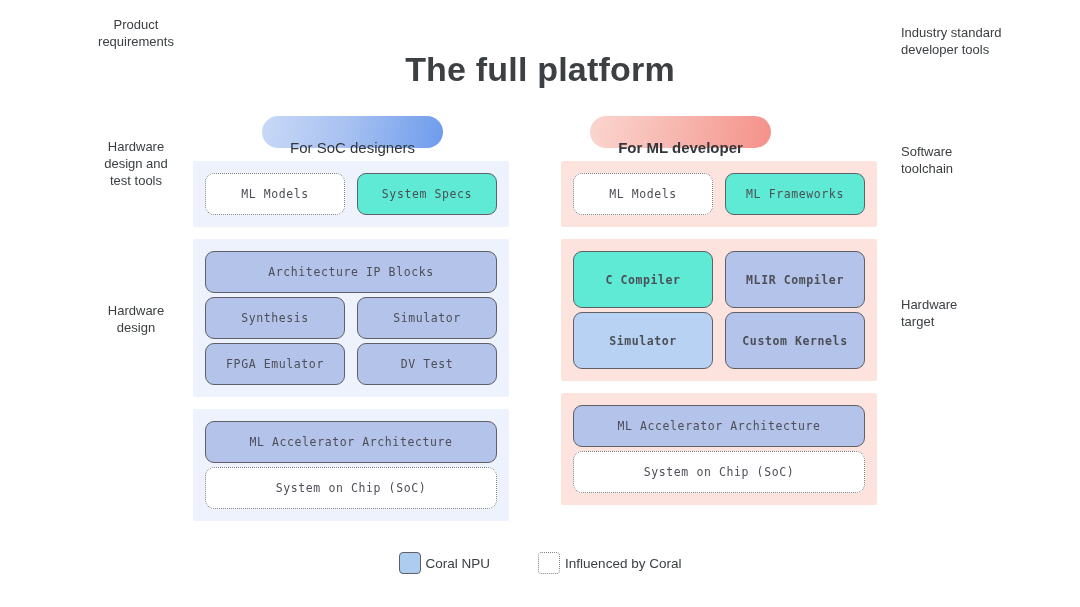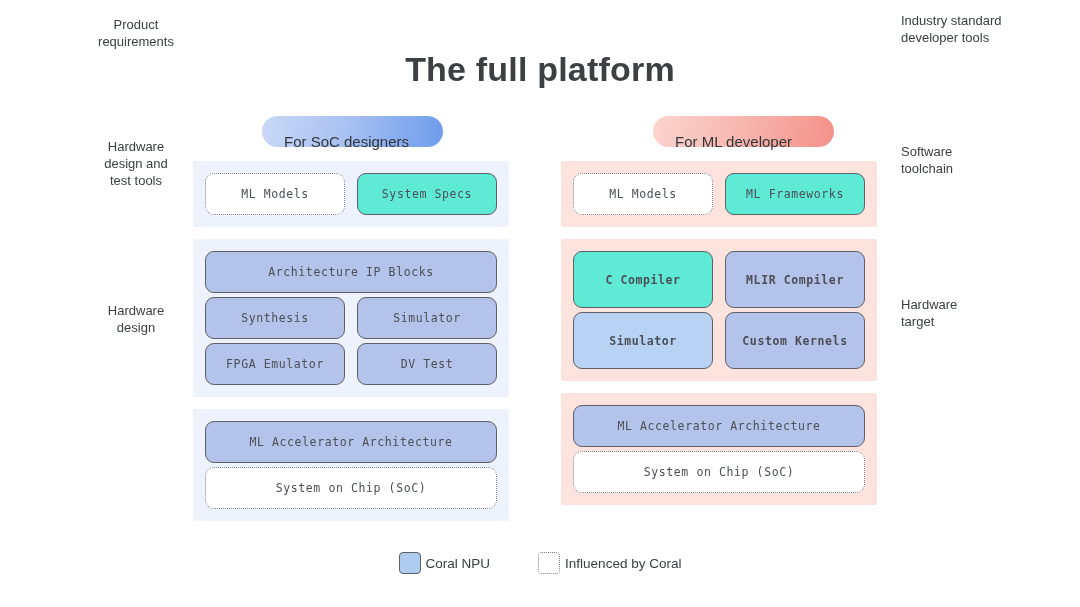--- a/index.html
+++ b/index.html
@@ -33,33 +33,35 @@
   
   .pill {
     position: absolute;
     top: 116px;
     height: 31px;
     line-height: 31px;
     border-radius: 16px;
     font-size: 15px;
     font-weight: 400;
     color: #33363b;
+    text-align: center;
     white-space: nowrap;
-    padding: 10px 22px;
+    padding: 16px 22px;
     box-sizing: border-box;
   }
   .pill-soc {
     left: 262px;
     width: 181px;
     background: linear-gradient(100deg, #c9d9f7 0%, #a9c2f2 45%, #6d9cec 100%);
   }
   .pill-ml {
-    left: 653px;
+    left: 590px;
     width: 181px;
     background: linear-gradient(100deg, #fbd5cf 0%, #f7b9b1 45%, #f4918a 100%);
+    font-weight: bold;
   }
 
   
   .col {
     position: absolute;
     width: 316px;
   }
   .col-left  { left: 193px; }
   .col-right { left: 561px; }
 
@@ -237,21 +239,21 @@
 <div id="side-labels-left">
     <div class="side-label side-left" style="top: 16px;">Product
 requirements</div>
     <div class="side-label side-left" style="top: 137.5px;">Hardware
 design and
 test tools</div>
     <div class="side-label side-left" style="top: 302px;">Hardware
 design</div>
   </div>
 <div id="side-labels-right">
-    <div class="side-label side-right" style="top: 12px;">Industry standard
+    <div class="side-label side-right" style="top: 24px;">Industry standard
 developer tools</div>
     <div class="side-label side-right" style="top: 143px;">Software
 toolchain</div>
     <div class="side-label side-right" style="top: 296px;">Hardware
 target</div>
   </div>
 
 <div class="legend" id="legend">
     <div class="legend-item">
       <span class="legend-swatch swatch-npu"></span>

